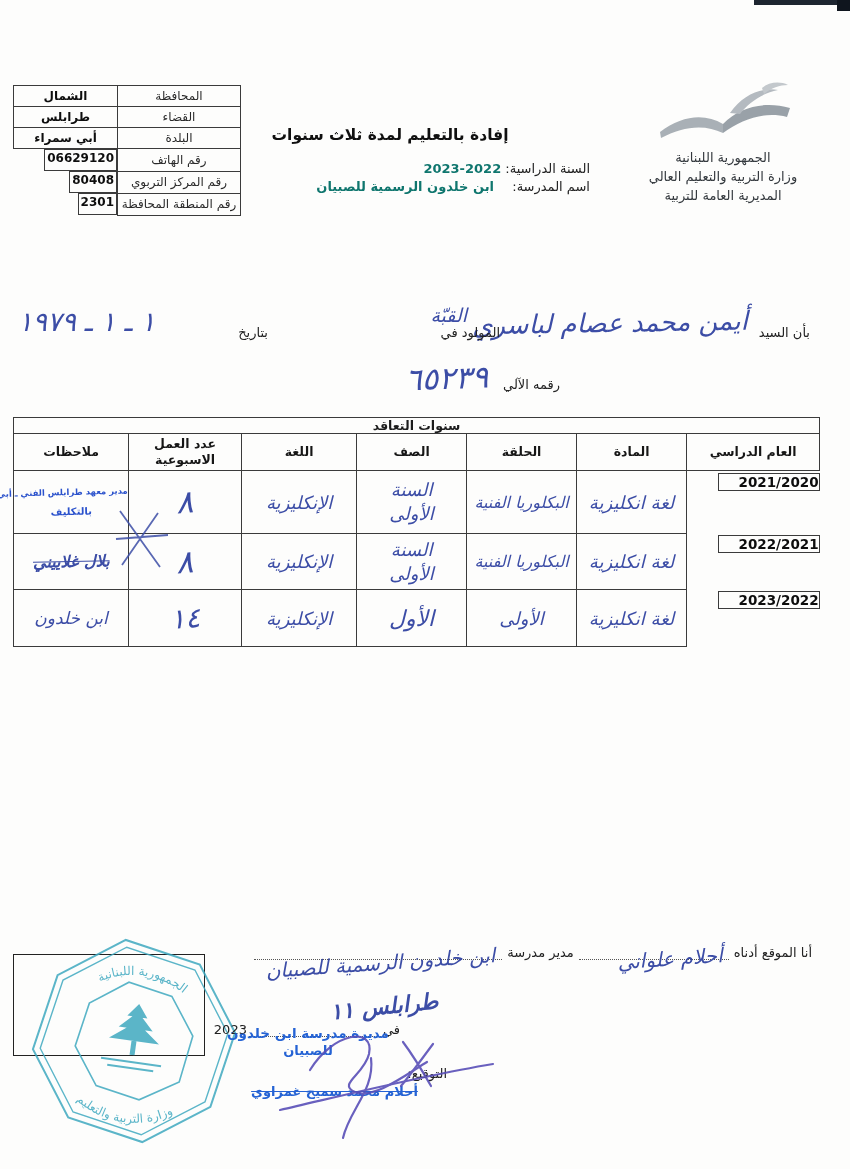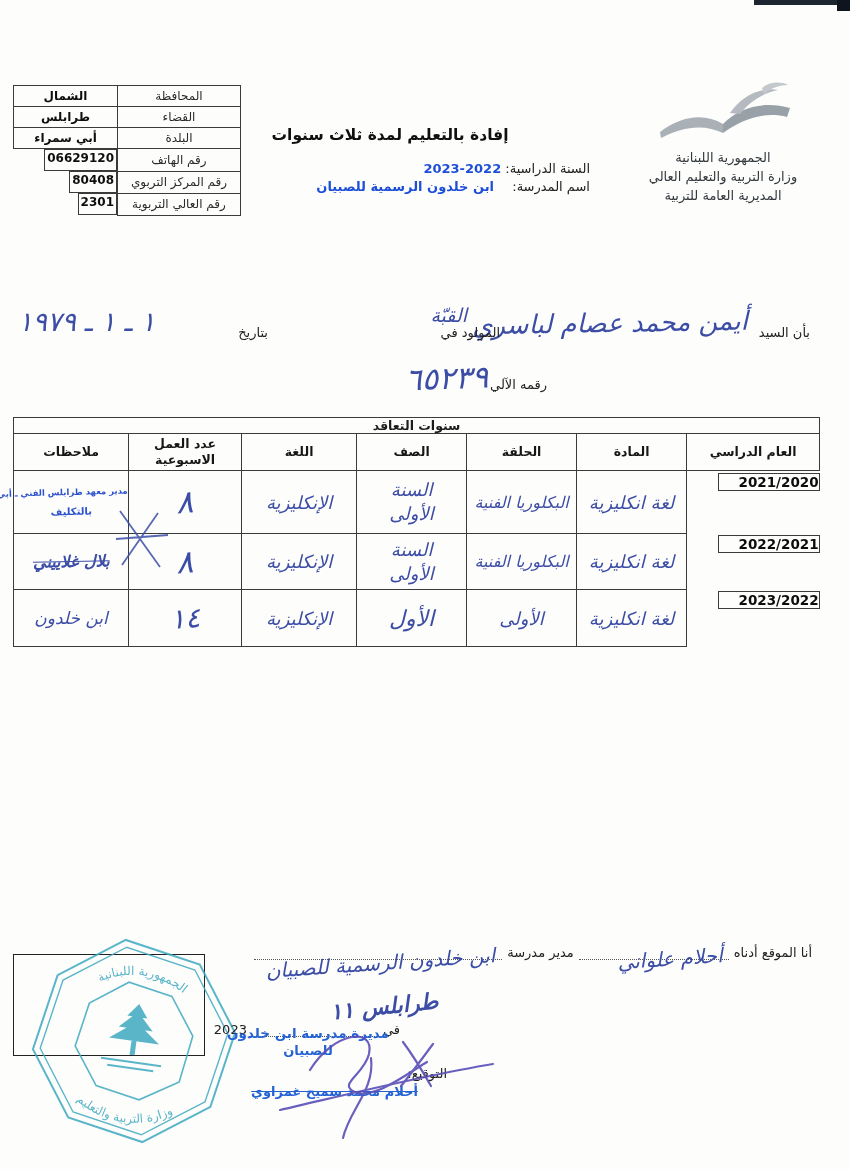--- a/index.html
+++ b/index.html
@@ -4,21 +4,21 @@
 <style>
   html,body{margin:0;padding:0;background:#888;}
   .page{
     position:relative; width:850px; height:1169px; margin:0 auto;
     background:#fdfdfc; overflow:hidden;
     font-family:"DejaVu Sans", sans-serif; color:#1c1c1c;
     direction:rtl;
   }
   .abs{position:absolute;}
   .printed{font-size:13px; color:#222;}
-  .b{font-weight:700; color:#1d4ed8;}
+  .b{font-weight:700; color:#0f766e;}
   
   .hw{font-family:"DejaVu Sans", sans-serif; color:#3c4da6; font-style:italic; white-space:nowrap;}
   
   .artifact-top{position:absolute; top:0; right:0; width:96px; height:5px; background:#1d2530;}
   .artifact-corner{position:absolute; top:0; right:0; width:13px; height:11px; background:#0f151e;}
   
   .ministry{left:618px; top:148px; width:210px; text-align:center; font-size:13px; line-height:19px; color:#33383d;}
   
   .info-table{position:absolute; left:13px; top:85px; width:228px; border-collapse:collapse; direction:rtl;}
   .info-table td{border:1.4px solid #3b3b3b; font-size:12px; text-align:center; padding:1px 2px; height:18px;}
@@ -104,21 +104,21 @@
     </tr>
     <tr>
       <td class="lbl">رقم الهاتف</td>
       <td class="val ltr">06629120</td>
     </tr>
     <tr>
       <td class="lbl">رقم المركز التربوي</td>
       <td class="val ltr">80408</td>
     </tr>
     <tr>
-      <td class="lbl">رقم العالي التربوية</td>
+      <td class="lbl">رقم المنطقة المحافظة</td>
       <td class="val ltr">2301</td>
     </tr>
   </tbody>
     </table>
 
   <div class="abs doc-title">
     <span class="doc-title-inner">إفادة بالتعليم لمدة ثلاث سنوات</span>
   </div>
   <div class="abs year-line printed">
     <span>السنة الدراسية:</span>
@@ -131,21 +131,21 @@
   </div>
 
 
   <span class="abs printed" style="right:40px; top:325px;">بأن السيد</span>
   <span class="abs hw" style="right:102px; top:308px; font-size:26px; transform:rotate(-1deg);">أيمن محمد عصام لباسري</span>
   <span class="abs printed" style="right:350px; top:325px;">المولود في</span>
   <span class="abs hw" style="right:383px; top:304px; font-size:19px;text-align:right;">القبّة</span>
   <span class="abs printed" style="right:582px; top:325px;text-align:center;">بتاريخ</span>
   <span class="abs hw" style="left:18px; top:306px; font-size:27px; letter-spacing:2px;">١ ـ ١ ـ ١٩٧٩</span>
 
-  <span class="abs printed" style="right:303px; top:377px;">رقمه الآلي</span>
+  <span class="abs printed" style="right:290px; top:377px;">رقمه الآلي</span>
   <span class="abs hw" style="right:362px; top:360px; font-size:31px; letter-spacing:5px; transform:rotate(-2deg);">٦٥٢٣٩</span>
 
   <table class="contract">
     <colgroup>
       <col style="width:133px">
         <col style="width:110px">
         <col style="width:110px">
         <col style="width:110px">
       <col style="width:115px">
         <col style="width:113px">

